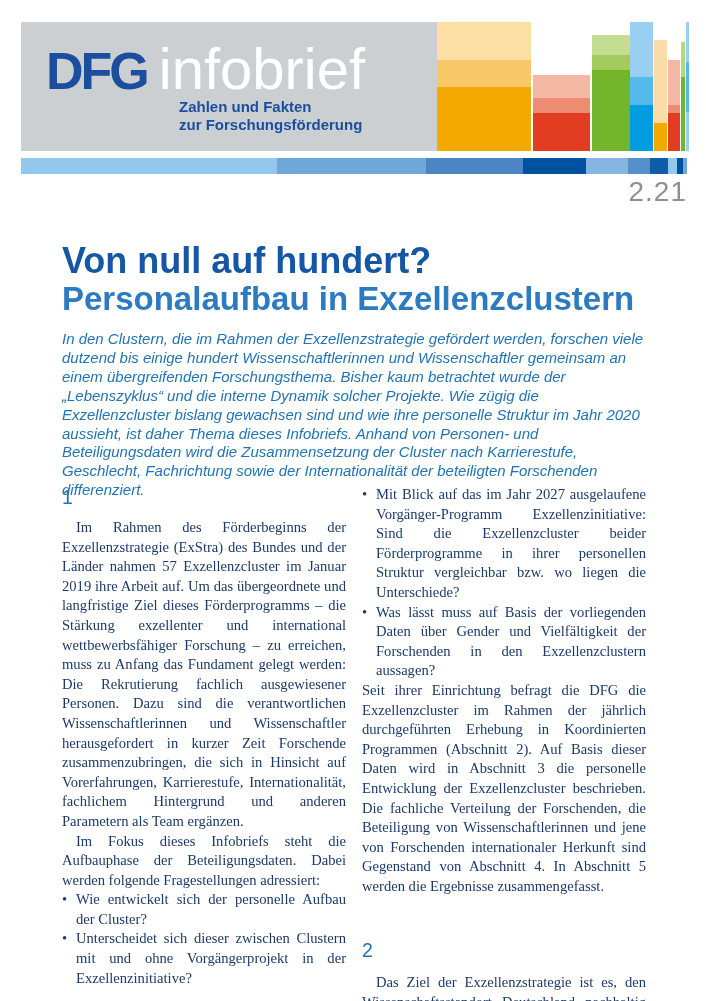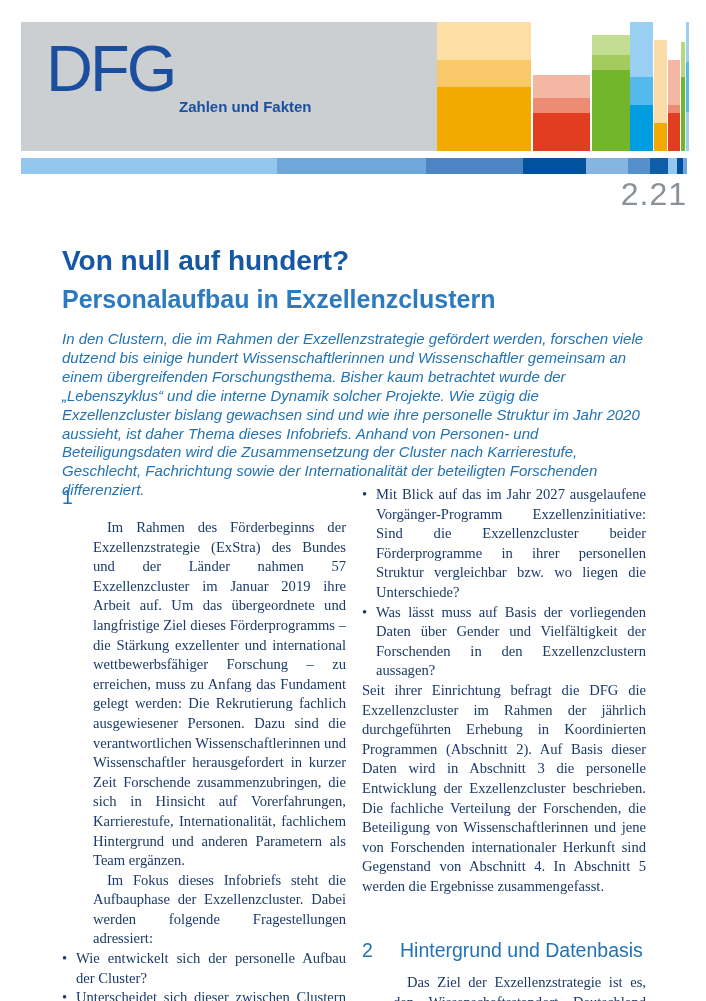--- a/index.html
+++ b/index.html
@@ -11,21 +11,21 @@
   }
 
   
   .masthead { position:absolute; left:21px; top:22px; width:666px; height:129px; }
   .masthead-gray {
     position:absolute; left:0; top:0; width:416px; height:129px;
     background:var(--banner-gray, #CBCFD2);
   }
   .brandline { position:absolute; left:25px; top:2px; display:flex; align-items:baseline; height:92px; }
   .dfg-logo {
-    font-size:65px; font-weight:normal; letter-spacing:-3px;
+    font-size:52px; font-weight:bold; letter-spacing:-3px;
     color:var(--dfg-blue, #1B4E9E); line-height:90px;
     font-family:"Liberation Sans", sans-serif;
   }
   .wordmark {
     font-size:58px; font-weight:normal; letter-spacing:0px; margin-left:12px;
     color:#ffffff; line-height:90px;
     font-family:"Liberation Sans", sans-serif;
   }
   .tagline {
     position:absolute; left:158px; top:76px;
@@ -38,33 +38,33 @@
 
   
   .stripe {
     position:absolute; left:21px; top:158px; width:666px; height:16px;
     display:flex; flex-direction:row;
   }
   .stripe > div { height:100%; flex:none; }
 
   .issue {
     position:absolute; right:19px; top:176px;
-    font-size:32px; letter-spacing:1px;
+    font-size:28px; letter-spacing:1px;
     color:var(--issue-gray, #8B9199);
   }
 
   
   .title {
     position:absolute; left:62px; top:243px;
-    font-size:28px; line-height:36px;
+    font-size:36px; line-height:36px;
     color:var(--title-blue, #1557A5);
   }
   .subtitle {
     position:absolute; left:62px; top:284px;
-    font-size:25px; line-height:30px;
+    font-size:33px; line-height:30px;
     color:var(--subtitle-blue, #2C7BC0);
   }
   .lead {
     position:absolute; left:62px; top:330px; width:584px;
     font-style:italic; font-size:15px; line-height:18.9px;
     color:var(--accent-blue, #2173B6);
     text-align:left;
   }
 
   
@@ -81,21 +81,21 @@
   .section-num { flex:none; width:38px; }
   .sh-1 { margin-bottom:9px; }
   .sh-2 { margin-top:42px; margin-bottom:11px; }
 
   .body-text, .bullets {
     font-family:"Liberation Serif", serif;
     font-size:14.6px; line-height:19.6px;
     color:var(--body-navy, #1B3A69);
   }
   .body-text { text-align:justify; hyphens:auto; -webkit-hyphens:auto; }
-  .indent { text-indent:14px;margin-left:31px; }
+  .indent { text-indent:14px; }
 
   .bullets { list-style:none; }
   .bullets li { display:flex; }
   .bullet-marker { flex:none; width:14px; }
   .bullet-body { flex:1; text-align:justify; hyphens:auto; -webkit-hyphens:auto; }
 </style>
 </head>
 <body>
 
 <header class="masthead">
@@ -135,23 +135,25 @@
         <div class="deco-seg" style="top: 55px; height: 74px; background: rgb(116, 182, 43);"></div>
       </div>
       <div class="deco-col" style="left: 665px; width: 3px;">
         <div class="deco-seg" style="top: 0px; height: 40px; background: rgb(153, 208, 242);"></div>
         <div class="deco-seg" style="top: 40px; height: 50px; background: rgb(84, 185, 235);"></div>
         <div class="deco-seg" style="top: 90px; height: 39px; background: rgb(153, 208, 242);"></div>
       </div>
     </div>
   <div class="brandline">
     <span class="dfg-logo">DFG</span>
+    <span class="wordmark">infobrief</span>
   </div>
   <div class="tagline">
     <div>Zahlen und Fakten</div>
+    <div>zur Forschungsförderung</div>
   </div>
 </header>
 
 <div class="stripe">
     <div style="width: 256px; background: rgb(148, 199, 237);"></div>
     <div style="width: 149px; background: rgb(111, 167, 219);"></div>
     <div style="width: 97px; background: rgb(77, 132, 196);"></div>
     <div style="width: 63px; background: rgb(0, 81, 158);"></div>
     <div style="width: 42px; background: rgb(133, 181, 224);"></div>
     <div style="width: 22px; background: rgb(85, 144, 204);"></div>
@@ -165,21 +167,21 @@
 
 <h1 class="title">Von null auf hundert?</h1>
 <h2 class="subtitle">Personalaufbau in Exzellenzclustern</h2>
 <p class="lead">In den Clustern, die im Rahmen der Exzellenzstrategie gefördert werden, forschen viele dutzend bis einige hundert Wissenschaftlerinnen und Wissenschaftler gemeinsam an einem übergreifenden Forschungsthema. Bisher kaum betrachtet wurde der „Lebenszyklus“ und die interne Dynamik solcher Projekte. Wie zügig die Exzellenzcluster bislang gewachsen sind und wie ihre personelle Struktur im Jahr 2020 aussieht, ist daher Thema dieses Infobriefs. Anhand von Personen- und Beteiligungsdaten wird die Zusammensetzung der Cluster nach Karrierestufe, Geschlecht, Fachrichtung sowie der Internationalität der beteiligten Forschenden differenziert.</p>
 
 <section class="col col-left">
   <div class="section-heading sh-1">
     <span class="section-num">1</span>
   </div>
   <p class="body-text indent">Im Rahmen des Förderbeginns der Exzellenzstrategie (ExStra) des Bundes und der Länder nahmen 57 Exzellenzcluster im Januar 2019 ihre Arbeit auf. Um das übergeordnete und langfristige Ziel dieses Förderprogramms – die Stärkung exzellenter und international wettbewerbsfähiger Forschung – zu erreichen, muss zu Anfang das Fundament gelegt werden: Die Rekrutierung fachlich ausgewiesener Personen. Dazu sind die verantwortlichen Wissenschaftlerinnen und Wissenschaftler herausgefordert in kurzer Zeit Forschende zusammenzubringen, die sich in Hinsicht auf Vorerfahrungen, Karrierestufe, Internationalität, fachlichem Hintergrund und anderen Parametern als Team ergänzen.</p>
-  <p class="body-text indent">Im Fokus dieses Infobriefs steht die Aufbauphase der Exzellenzcluster. Dabei werden folgende Fragestellungen adressiert:</p>
+  <p class="body-text indent">Im Fokus dieses Infobriefs steht die Aufbauphase der Beteiligungsdaten. Dabei werden folgende Fragestellungen adressiert:</p>
   <ul class="bullets">
     <li>
       <span class="bullet-marker">•</span>
       <span class="bullet-body">Wie entwickelt sich der personelle Aufbau der Cluster?</span>
     </li>
     <li>
       <span class="bullet-marker">•</span>
       <span class="bullet-body">Unterscheidet sich dieser zwischen Clustern mit und ohne Vorgängerprojekt in der Exzellenzinitiative?</span>
     </li>
   </ul>
@@ -192,16 +194,15 @@
       <span class="bullet-body">Mit Blick auf das im Jahr 2027 ausgelaufene Vorgänger-Programm Exzellenzinitiative: Sind die Exzellenzcluster beider Förderprogramme in ihrer personellen Struktur vergleichbar bzw. wo liegen die Unterschiede?</span>
     </li>
     <li>
       <span class="bullet-marker">•</span>
       <span class="bullet-body">Was lässt muss auf Basis der vorliegenden Daten über Gender und Vielfältigkeit der Forschenden in den Exzellenzclustern aussagen?</span>
     </li>
   </ul>
   <p class="body-text">Seit ihrer Einrichtung befragt die DFG die Exzellenzcluster im Rahmen der jährlich durchgeführten Erhebung in Koordinierten Programmen (Abschnitt 2). Auf Basis dieser Daten wird in Abschnitt 3 die personelle Entwicklung der Exzellenzcluster beschrieben. Die fachliche Verteilung der Forschenden, die Beteiligung von Wissenschaftlerinnen und jene von Forschenden internationaler Herkunft sind Gegenstand von Abschnitt 4. In Abschnitt 5 werden die Ergebnisse zusammengefasst.</p>
   <div class="section-heading sh-2">
     <span class="section-num">2</span>
-    <span>Hintergrund und Datenbasis</span>
   </div>
   <p class="body-text indent">Das Ziel der Exzellenzstrategie ist es, den Wissenschaftsstandort Deutschland nachhaltig zu</p>
 </section>
 
 </body></html>

